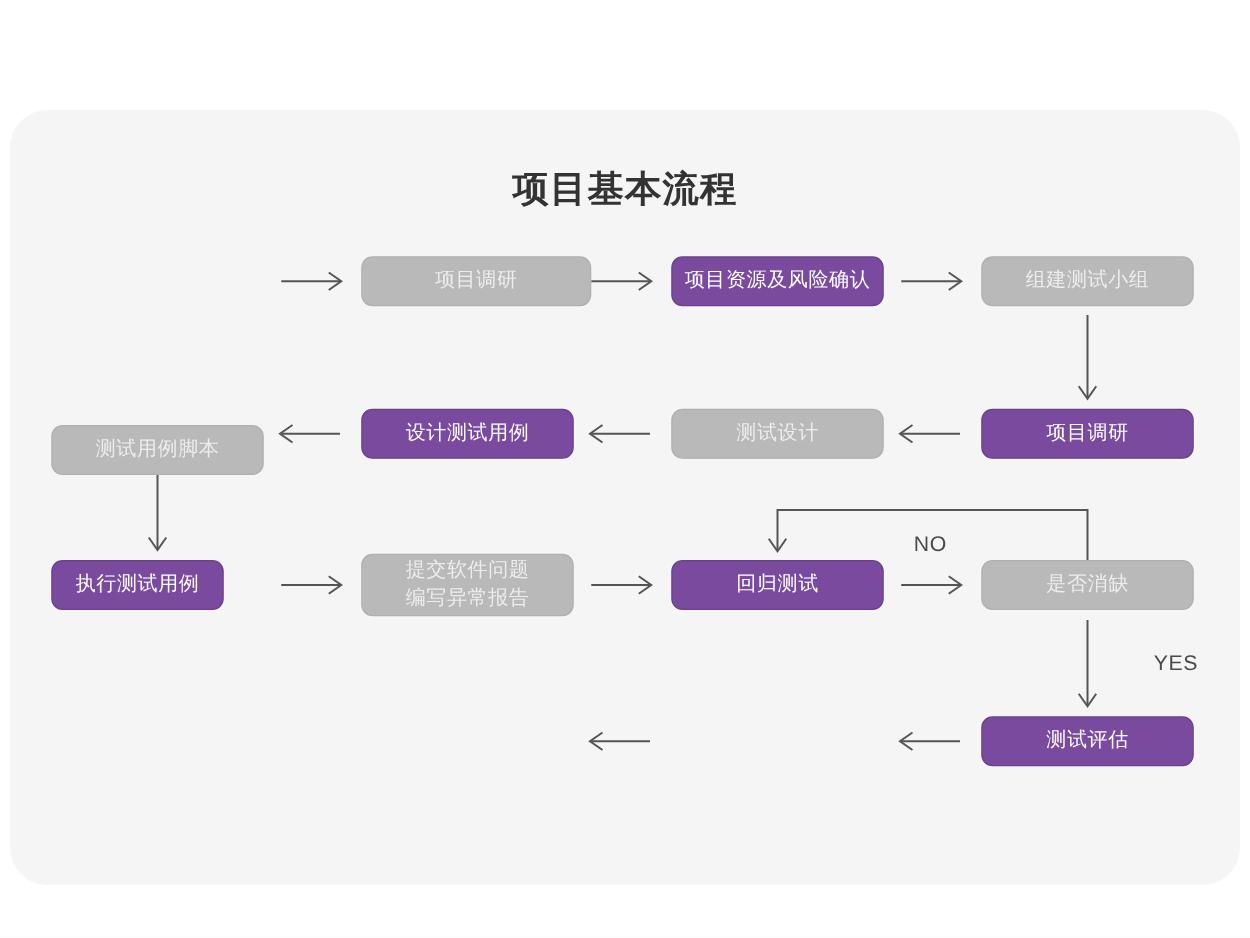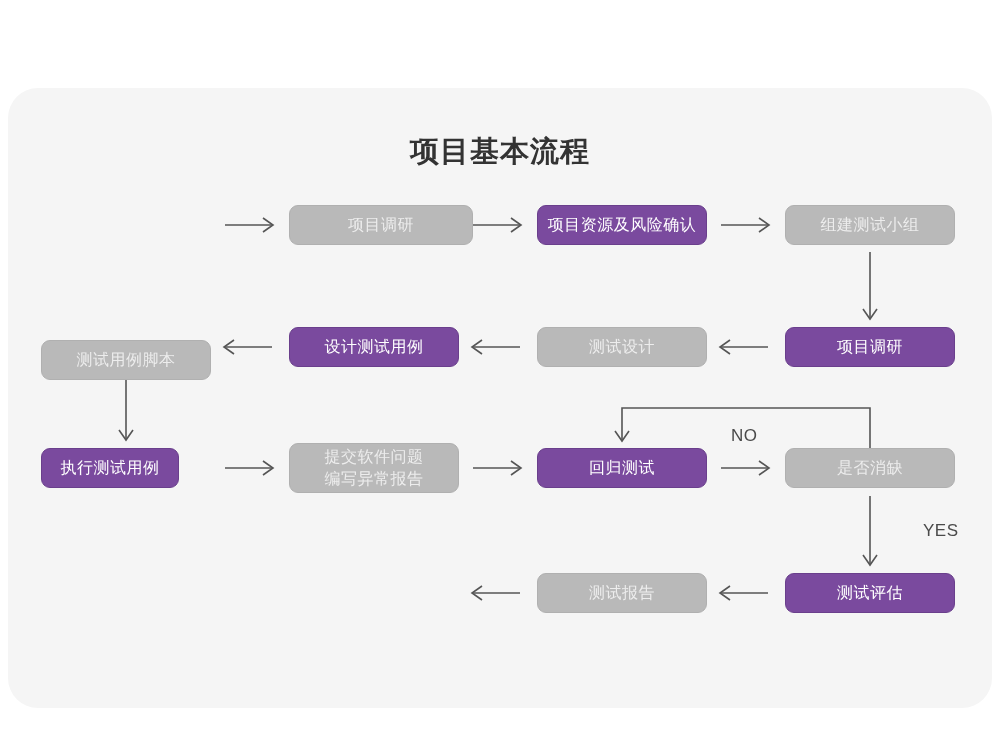--- a/index.html
+++ b/index.html
@@ -219,23 +219,20 @@
     <span class="node-label">提交软件问题
 编写异常报告</span>
   </div>
   <div class="node purple" style="left:537px; top:448px; width:170px; height:40px;">
     <span class="node-label">回归测试</span>
   </div>
   <div class="node gray" style="left:785px; top:448px; width:170px; height:40px;">
     <span class="node-label">是否消缺</span>
   </div>
 
-  <div class="node gray" style="left:537px; top:573px; width:170px; height:40px;">
-    <span class="node-label">测试报告</span>
-  </div>
   <div class="node purple" style="left:785px; top:573px; width:170px; height:40px;">
     <span class="node-label">测试评估</span>
   </div>
 
   <div class="edge-label" style="left:731px; top:426px;">NO</div>
   <div class="edge-label" style="left:923px; top:521px;">YES</div>
 
 </div>
 
 </body></html>

